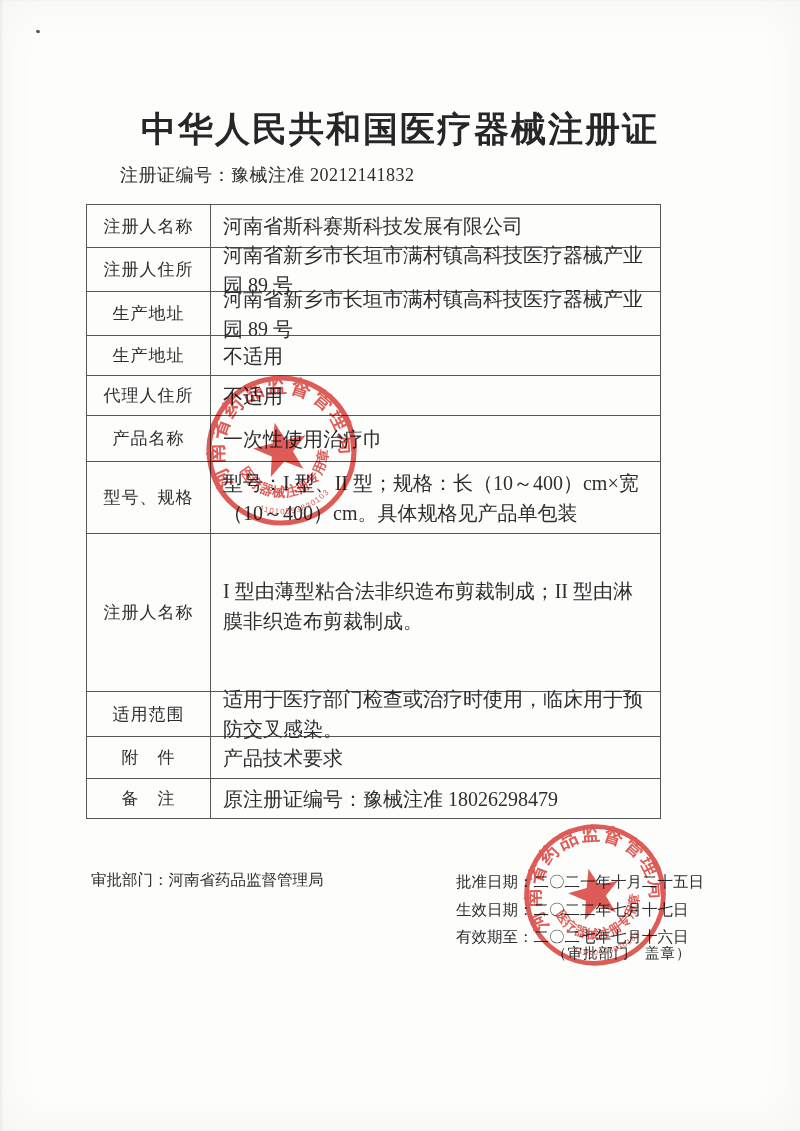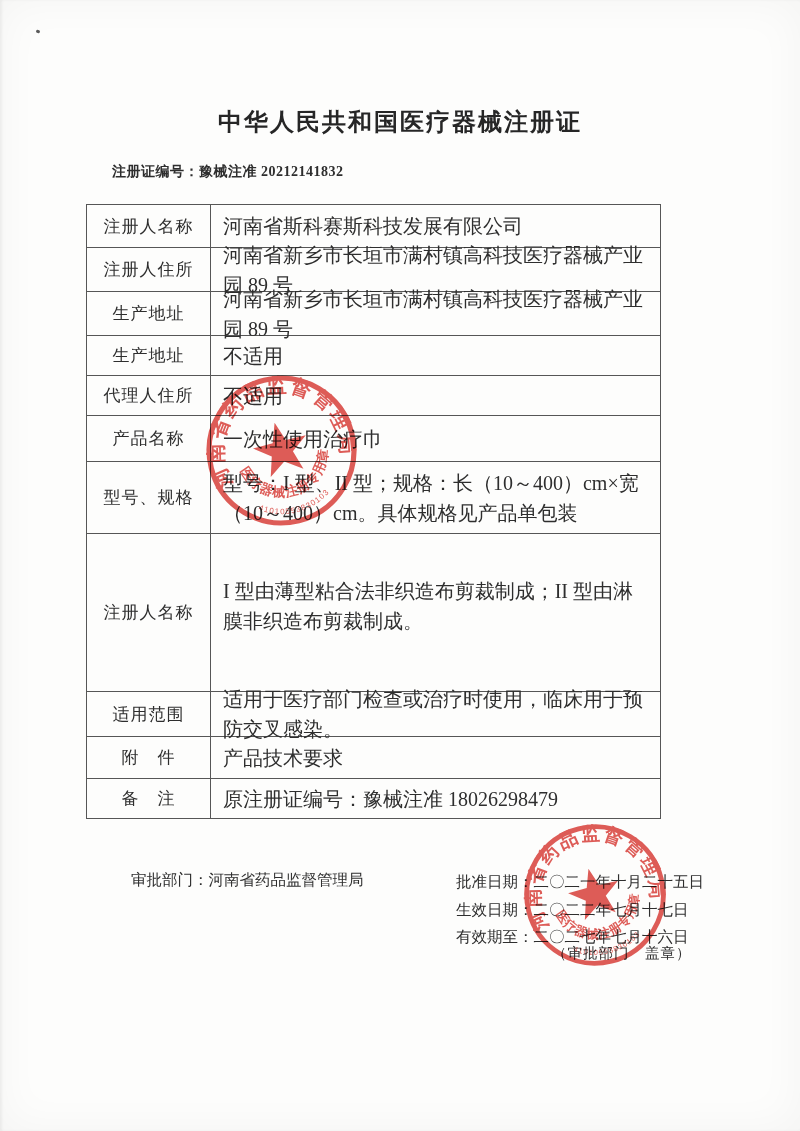--- a/index.html
+++ b/index.html
@@ -7,26 +7,26 @@
     position:relative; width:800px; height:1131px; margin:0 auto;
     background:#fdfdfc; overflow:hidden;
     font-family:"Liberation Serif","DejaVu Serif",serif;
     color:#2e2e2e;
     box-shadow: inset 0 0 45px rgba(0,0,0,0.04), inset 2px 0 3px rgba(0,0,0,0.05);
   }
   .speck { position:absolute; left:36px; top:30px; width:4px; height:3px; background:#5a5a5a; border-radius:2px; transform:rotate(25deg); }
 
   .doc-title {
     position:absolute; left:0; top:106px; width:100%;
-    text-align:center; font-size:24px; font-weight:bold; letter-spacing:2px;
+    text-align:center; font-size:35px; font-weight:bold; letter-spacing:2px;
     font-family:"Liberation Sans","DejaVu Sans",sans-serif;
     color:#262626;
   }
   .cert-line {
-    position:absolute; left:112px; top:163px; font-size:14px; letter-spacing:0.5px;font-weight:bold;
+    position:absolute; left:120px; top:163px; font-size:18px; letter-spacing:0.5px;
   }
 
   .cert-table {
     position:absolute; left:86px; top:204px; width:575px;
     border:1px solid #565656; box-sizing:border-box;
   }
   .t-row { display:flex; box-sizing:border-box; }
   .t-row + .t-row { border-top:1px solid #565656; }
   .t-label {
     width:124px; flex:0 0 124px; box-sizing:border-box;
@@ -34,21 +34,21 @@
     display:flex; align-items:center; justify-content:center;
     font-size:17px; letter-spacing:1px; text-align:center;
   }
   .t-value {
     flex:1 1 auto; box-sizing:border-box;
     display:flex; align-items:center;
     padding:4px 12px; font-size:20px; line-height:30px;
   }
   .t-value.top { align-items:flex-start; padding-top:42px; }
 
-  .footer-left { position:absolute; left:91px; top:870px; font-size:15.5px;margin-left:40px; }
+  .footer-left { position:absolute; left:91px; top:870px; font-size:15.5px; }
   .footer-dates { position:absolute; left:456px; top:868px; font-size:15.5px; line-height:27.5px; }
   .seal-note { position:absolute; left:552px; top:944px; font-size:14.5px; letter-spacing:1px; }
 
   .seal { position:absolute; color:#dc4b46; opacity:0.9; mix-blend-mode:multiply; }
   .seal-mid { left:202px; top:371px; width:159px; height:159px; }
   .seal-bot { left:520px; top:820px; width:150px; height:150px; }
   .seal svg { width:100%; height:100%; }
   .seal-ring { fill:none; stroke:currentColor; stroke-width:6.5px; }
   .seal-star { fill:currentColor; }
   .seal text { fill:currentColor; font-family:"Liberation Sans","DejaVu Sans",sans-serif; }

